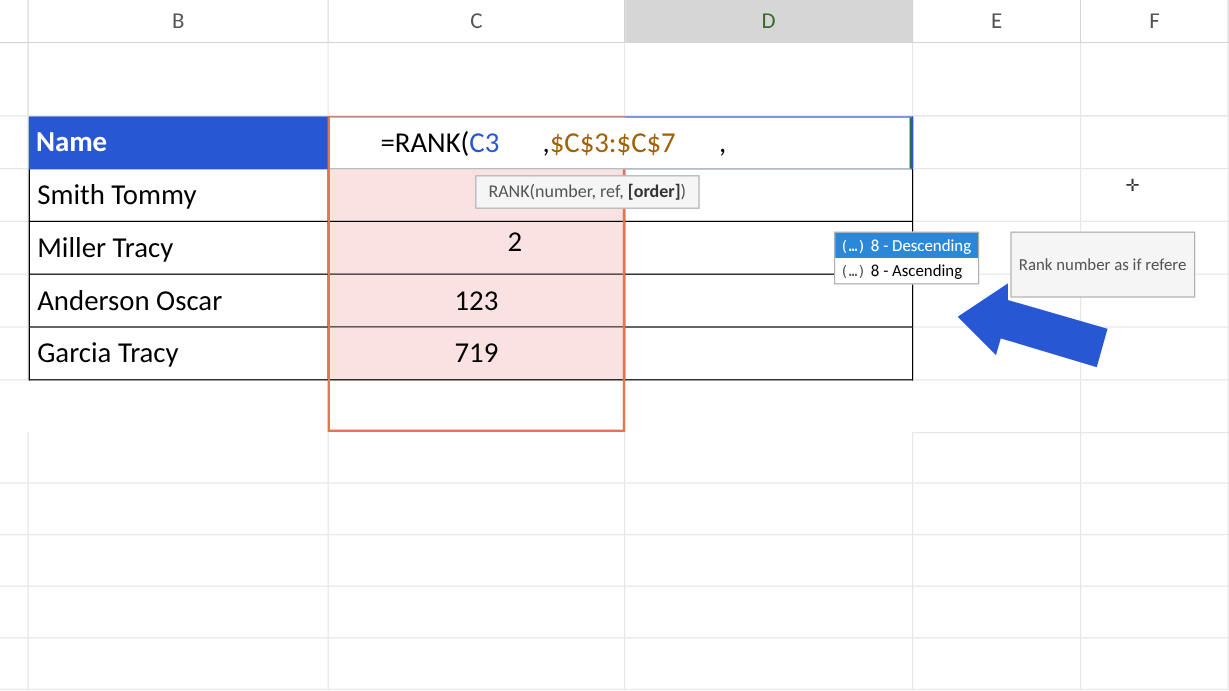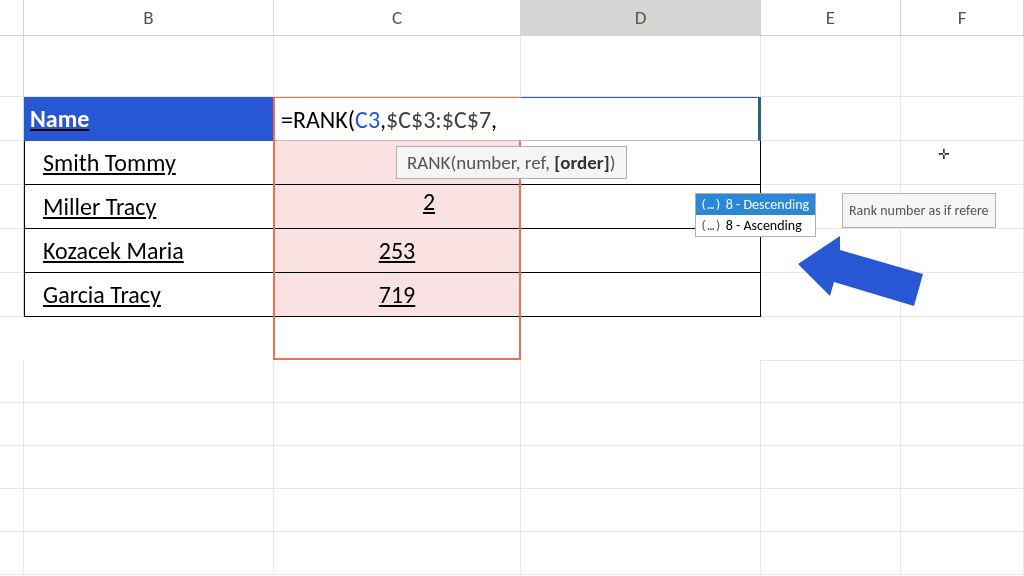--- a/index.html
+++ b/index.html
@@ -41,21 +41,20 @@
   .col-c { width: 247px; }
   .col-d { width: 240px; }
   .col-e { width: 140px; }
   .col-f { width: 123px; }
   .rows {
     position: relative;
   }
   .row {
     display: flex;
     height: 44px;
-    text-decoration: underline;
   }
   .row .stub {
     width: 24px;
     border-right: 1px solid #d4d4d4;
     border-bottom: 1px solid #e7e7e7;
   }
   .cell {
     border-right: 1px solid #e7e7e7;
     border-bottom: 1px solid #e7e7e7;
     display: flex;
@@ -64,21 +63,21 @@
     padding: 0 6px;
   }
   .header-cell {
     background: #2857d4;
     color: #fff;
     font-weight: bold;
     border-right: 1px solid #2857d4;
     border-bottom: 1px solid #2857d4;
   }
   .header-cell.center { justify-content: center; }
-  .data-b { border: 1px solid #000 !important; border-top: none !important; font-size: 24px; padding-left: 18px;}
+  .data-b { border: 1px solid #000 !important; border-top: none !important; font-size: 24px; padding-left: 6px;}
   .data-c { border: 1px solid #000 !important; border-top: none !important; border-left: none !important; justify-content: center; background: #f9e2e1; font-size: 24px;}
   .data-d { border: 1px solid #000 !important; border-top: none !important; border-left: none !important; justify-content: center; font-size: 24px;}
   .data-d.firstrow { border-top: none !important;}
   .empty { background: #fff; }
   .sel-overlay {
     position: absolute;
     border: 2px solid #e97350;
     pointer-events: none;
   }
   .sel-range {
@@ -90,30 +89,30 @@
     width: 485px; height: 43px;
     background: #fff;
     border-right: 2px solid #217346;
     border-bottom: 1px solid #bbb;
     display: flex;
     align-items: center;
     padding: 0 6px;
     font-size: 24px;
     font-family: Calibri, Arial, sans-serif;
   }
-  .formula-box .p1 { color: #000; }
+  .formula-box .p1 { color: #000; margin-left: 36px; }
   .formula-box .p2 { color: #2857d4; }
-  .formula-box .p3 { color: #404040; }
+  .formula-box .p3 { color: #a16207; }
   .tooltip {
     position: absolute;
     top: 146px; left: 396px;
     background: #f5f5f5;
     border: 1px solid #b0b0b0;
     padding: 4px 10px;
-    font-size: 19px;
+    font-size: 15px;
     color: #555;
     z-index: 5;
   }
   .tooltip b { font-weight: bold; color: #333; }
   .intelli {
     position: absolute;
     top: 193px; left: 695px;
     background: #fff;
     border: 1px solid #b0b0b0;
     z-index: 6;
@@ -130,21 +129,21 @@
     font-size: 12px;
     color: #555;
     font-family: monospace;
   }
   .intelli-row.sel .intelli-icon { color: #fff; }
   .intelli-tip {
     position: absolute;
     top: 193px; left: 842px;
     background: #f5f5f5;
     border: 1px solid #b0b0b0;
-    padding: 8px 6px;
+    padding: 18px 6px;
     font-size: 14px;
     color: #555;
     z-index: 6;
     white-space: nowrap;
   }
   .arrow {
     position: absolute;
     top: 236px; left: 798px;
     z-index: 7;
   }
@@ -215,22 +214,22 @@
       <div class="cell col-d data-d firstrow"></div>
     </div>
     <div class="row">
       <div class="stub"></div>
       <div class="cell col-b data-b">Miller Tracy</div>
       <div class="cell col-c data-c" style="justify-content:center; padding-left:70px; align-items:flex-start; padding-top:2px;">2</div>
       <div class="cell col-d data-d"></div>
     </div>
     <div class="row">
       <div class="stub"></div>
-      <div class="cell col-b data-b">Kozacek Maria</div>
-      <div class="cell col-c data-c">253</div>
+      <div class="cell col-b data-b">Anderson Oscar</div>
+      <div class="cell col-c data-c">123</div>
       <div class="cell col-d data-d"></div>
     </div>
     <div class="row">
       <div class="stub"></div>
       <div class="cell col-b data-b">Garcia Tracy</div>
       <div class="cell col-c data-c">719</div>
       <div class="cell col-d data-d"></div>
     </div>
   </div>
 

